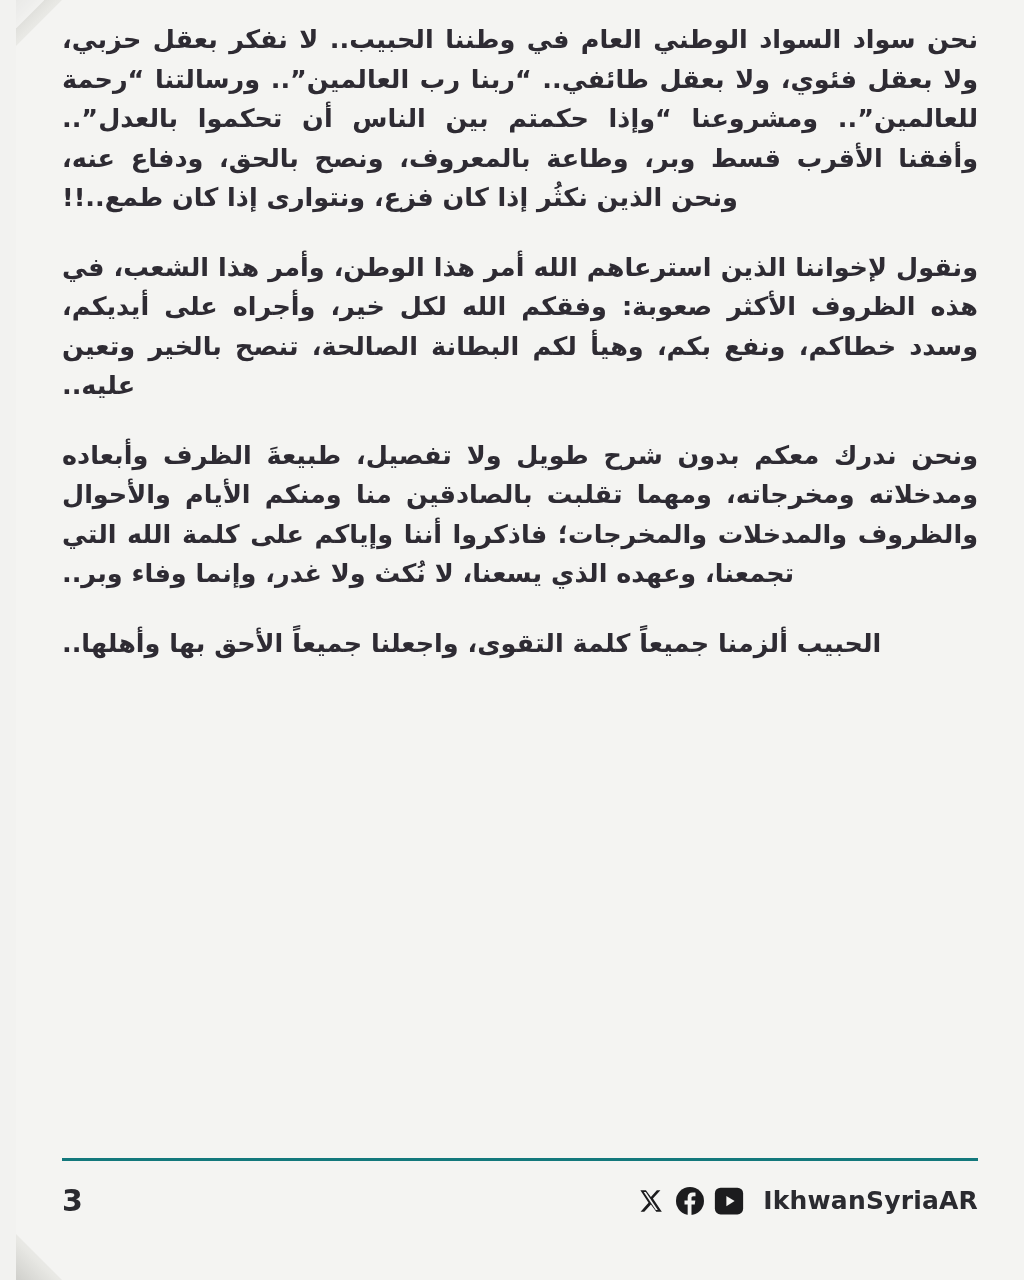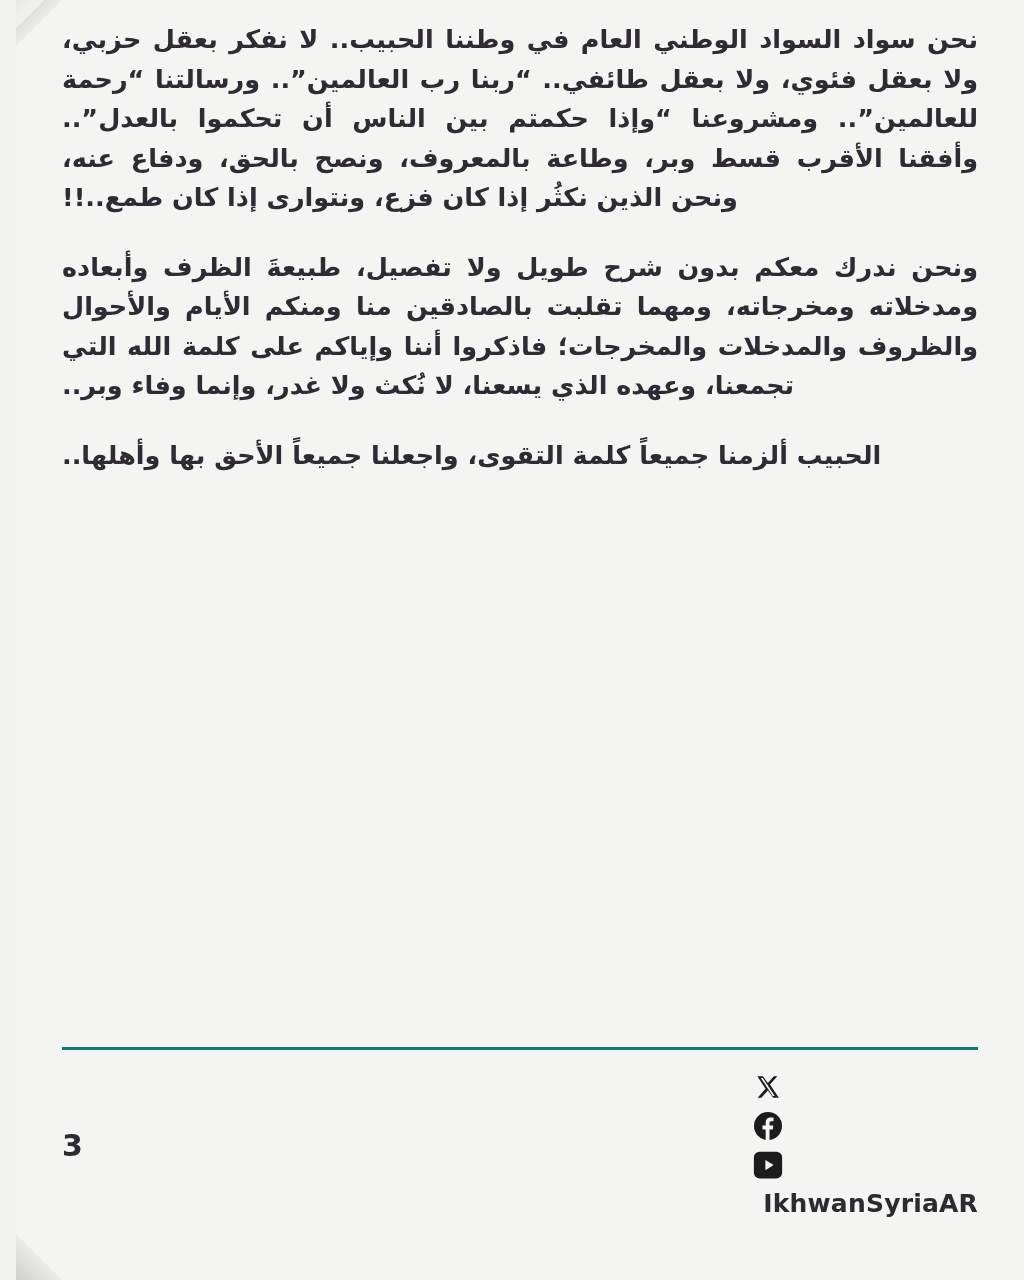--- a/index.html
+++ b/index.html
@@ -98,22 +98,22 @@
     margin-bottom: 22px;
   }
   .footer-row {
     display: flex;
     flex-direction: row-reverse;
     align-items: center;
     justify-content: space-between;
   }
   .social {
     display: flex;
-    flex-direction: column;
-    align-items: flex-start;
+    flex-direction: row;
+    align-items: center;
     gap: 9px;
     direction: ltr;
   }
   .sicon {
     width: 30px;
     height: 30px;
     display: inline-flex;
     align-items: center;
     justify-content: center;
     color: #1c1c1e;
@@ -138,20 +138,21 @@
 <body>
 
 <div class="page">
 
   <div class="fold-corner"></div>
   <div class="fold-corner-bottom"></div>
 
   <div class="content">
     <div class="body-text">
       <p class="para">نحن سواد السواد الوطني العام في وطننا الحبيب.. لا نفكر بعقل حزبي، ولا بعقل فئوي، ولا بعقل طائفي.. “ربنا رب العالمين”.. ورسالتنا “رحمة للعالمين”.. ومشروعنا “وإذا حكمتم بين الناس أن تحكموا بالعدل”.. وأفقنا الأقرب قسط وبر، وطاعة بالمعروف، ونصح بالحق، ودفاع عنه، ونحن الذين نكثُر إذا كان فزع، ونتوارى إذا كان طمع..!!</p>
+      <p class="para">ونقول لإخواننا الذين استرعاهم الله أمر هذا الوطن، وأمر هذا الشعب، في هذه الظروف الأكثر صعوبة: وفقكم الله لكل خير، وأجراه على أيديكم، وسدد خطاكم، ونفع بكم، وهيأ لكم البطانة الصالحة، تنصح بالخير وتعين عليه..</p>
       <p class="para">ونحن ندرك معكم بدون شرح طويل ولا تفصيل، طبيعةَ الظرف وأبعاده ومدخلاته ومخرجاته، ومهما تقلبت بالصادقين منا ومنكم الأيام والأحوال والظروف والمدخلات والمخرجات؛ فاذكروا أننا وإياكم على كلمة الله التي تجمعنا، وعهده الذي يسعنا، لا نُكث ولا غدر، وإنما وفاء وبر..</p>
       <p class="para">الحبيب ألزمنا جميعاً كلمة التقوى، واجعلنا جميعاً الأحق بها وأهلها..</p>
     </div>
   </div>
 
   <div class="footer">
     <div class="footer-rule"></div>
     <div class="footer-row">
       <div class="page-number">3</div>
       <div class="social">

